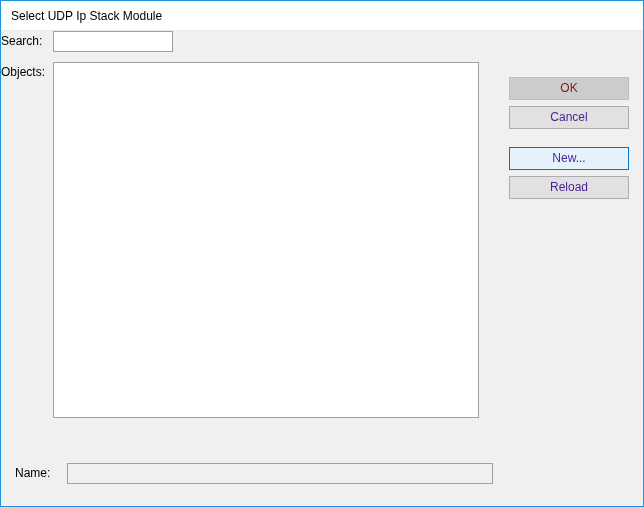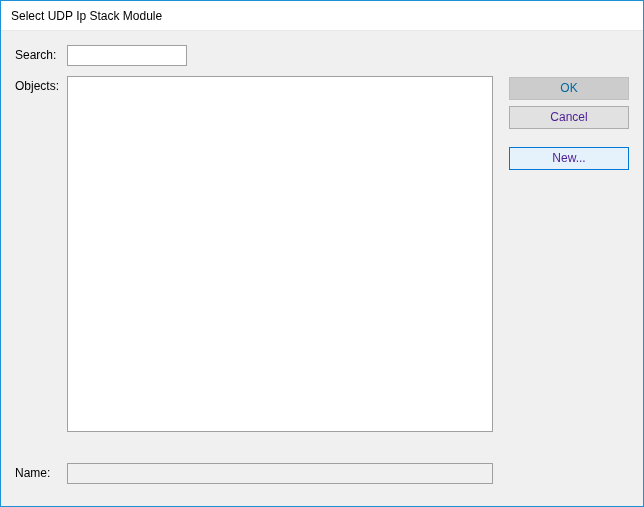--- a/index.html
+++ b/index.html
@@ -29,21 +29,20 @@
       border-bottom: 1px solid #e8e8e8;
     }
     .titlebar-title {
       color: #000000;
       font-size: 12px;
     }
     .content {
       flex: 1;
       background: #f0f0f0;
       position: relative;
-      padding: 14px;
     }
     .form-row {
       display: flex;
       align-items: flex-start;
       margin-bottom: 10px;
     }
     .label {
       width: 52px;
       color: #000000;
       padding-top: 3px;
@@ -85,21 +84,21 @@
       background: #e1e1e1;
       color: #4c1d95;
       cursor: pointer;
       text-align: center;
       line-height: 21px;
       margin-bottom: 6px;
     }
     .btn-disabled {
       border: 1px solid #bfbfbf;
       background: #cccccc;
-      color: #0369a1;
+      color: #7f1d1d;
       cursor: default;
     }
     .btn-highlight {
       border: 1px solid #0078d7;
       background: #e5f1fb;
     }
     .gap {
       height: 12px;
     }
     .name-row {
@@ -135,16 +134,17 @@
     <div class="name-row">
       <span class="label">Name:</span>
       <input type="text" class="name-input" readonly="" value="" style="">
     </div>
 
     <div class="button-column">
       <div class="btn btn-disabled">OK</div>
       <div class="btn">Cancel</div>
       <div class="gap"></div>
       <div class="btn btn-highlight">New...</div>
+      <div class="btn">Reload</div>
     </div>
 
   </div>
 </div>
 
 </body></html>

